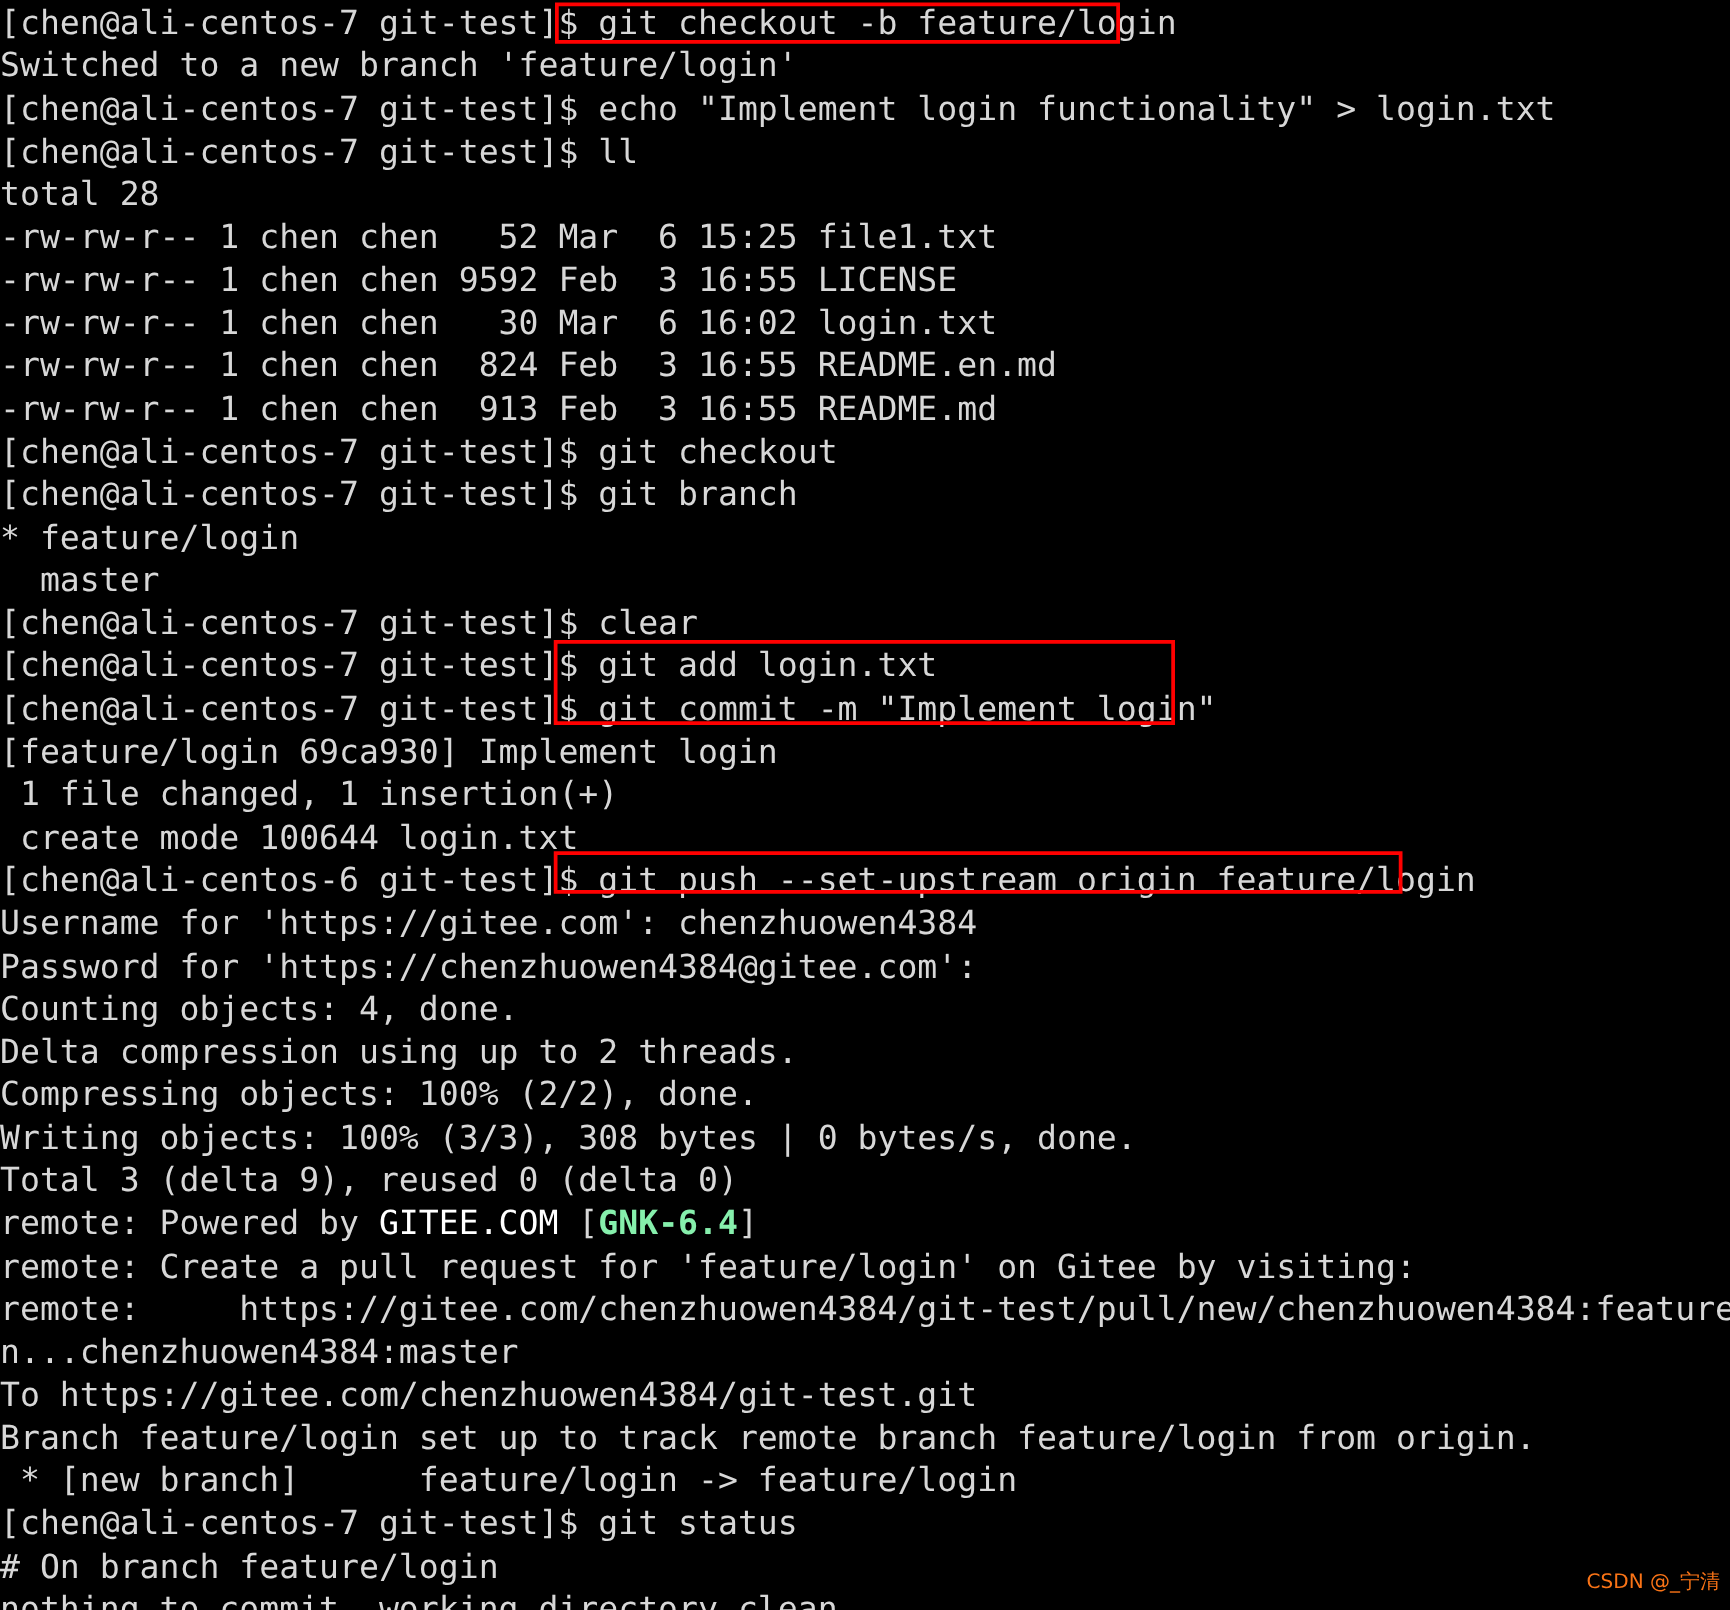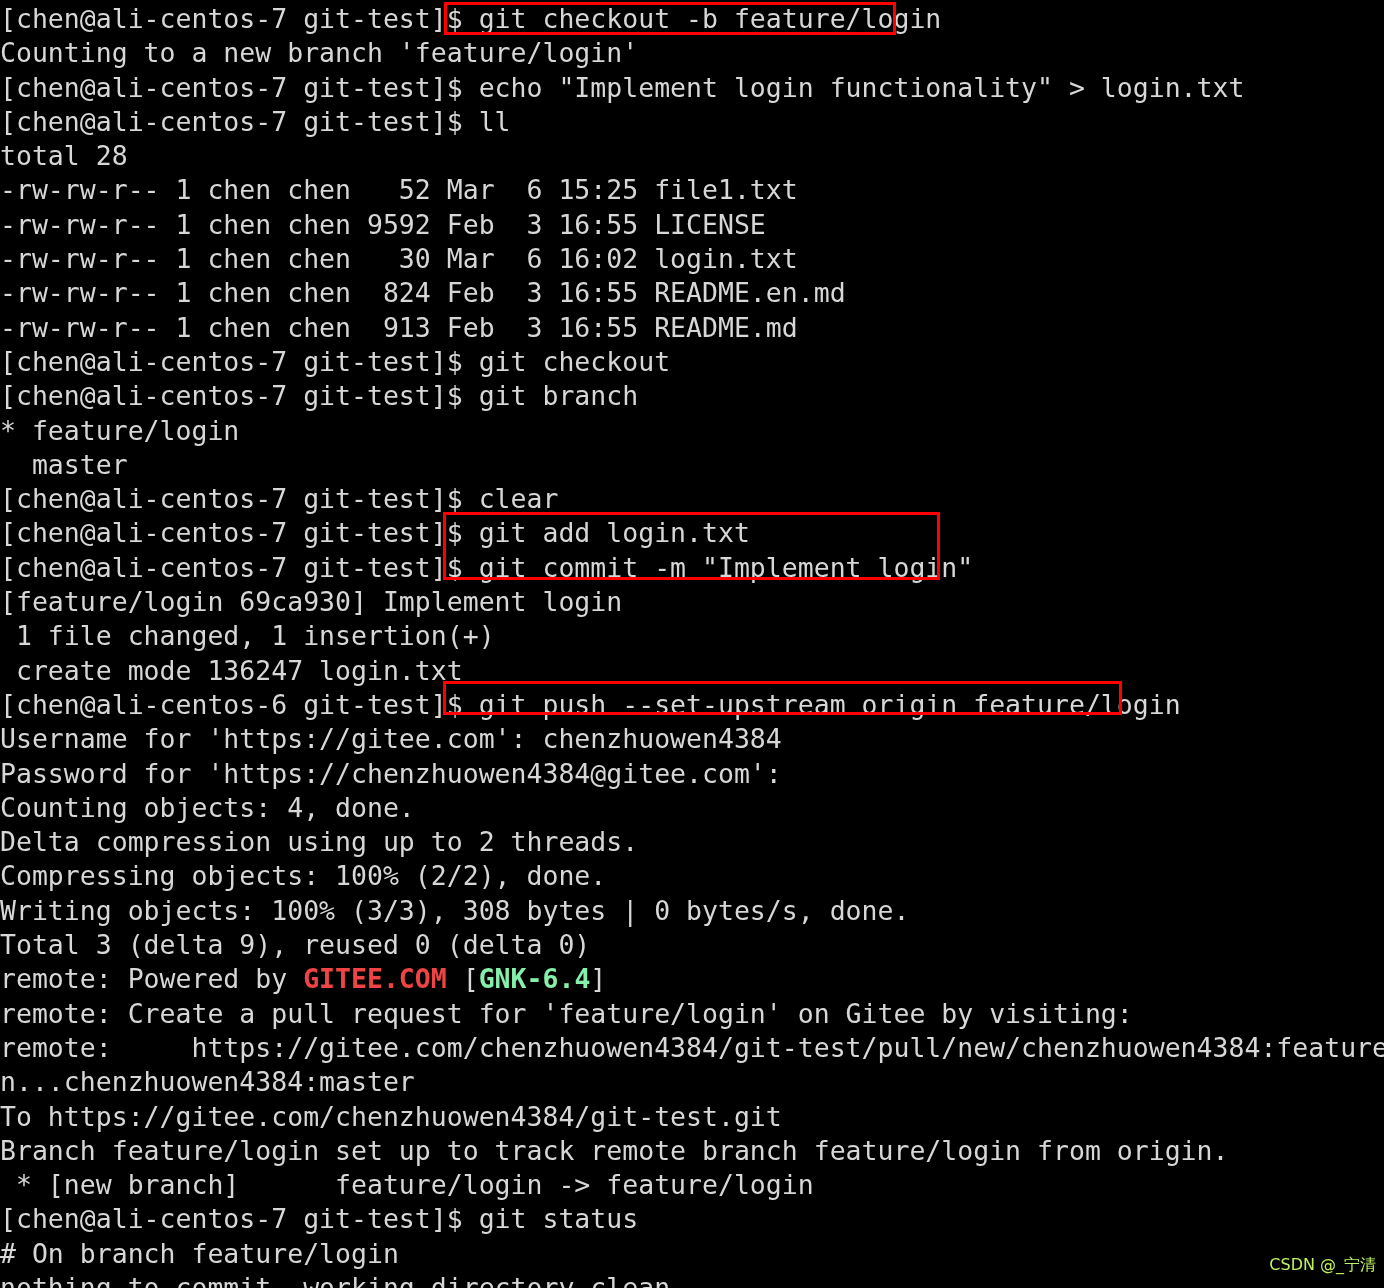--- a/index.html
+++ b/index.html
@@ -33,69 +33,69 @@
     padding-top: 2px;
     box-sizing: border-box;
   }
   .line {
     white-space: pre;
     height: 34.3px;
     line-height: 34.3px;
     color: #d7d7d7;
   }
   .bold-yellow {
-    color: #ef4444;
-    font-weight: bold;
+    color: #ffffff;
+    font-weight: normal;
   }
   .bold-magenta {
     color: #86efac;
     font-weight: bold;
   }
   .hl-box {
     position: absolute;
     border: 3px solid #ff0000;
     box-sizing: border-box;
     pointer-events: none;
     background: transparent;
   }
   #watermark {
     position: absolute;
     right: 8px;
     bottom: 6px;
     font-family: "DejaVu Sans", sans-serif;
     font-size: 16px;
-    color: #bef264;
+    color: #f97316;
     white-space: pre;
   }
 </style>
 </head>
 <body>
 
 <div id="terminal">
   <div id="screen">
       <div class="line">[chen@ali-centos-7 git-test]$ git checkout -b feature/login</div>
-      <div class="line">Counting to a new branch 'feature/login'</div>
+      <div class="line">Switched to a new branch 'feature/login'</div>
       <div class="line">[chen@ali-centos-7 git-test]$ echo "Implement login functionality" &gt; login.txt</div>
       <div class="line">[chen@ali-centos-7 git-test]$ ll</div>
       <div class="line">total 28</div>
       <div class="line">-rw-rw-r-- 1 chen chen   52 Mar  6 15:25 file1.txt</div>
       <div class="line">-rw-rw-r-- 1 chen chen 9592 Feb  3 16:55 LICENSE</div>
       <div class="line">-rw-rw-r-- 1 chen chen   30 Mar  6 16:02 login.txt</div>
       <div class="line">-rw-rw-r-- 1 chen chen  824 Feb  3 16:55 README.en.md</div>
       <div class="line">-rw-rw-r-- 1 chen chen  913 Feb  3 16:55 README.md</div>
       <div class="line">[chen@ali-centos-7 git-test]$ git checkout</div>
       <div class="line">[chen@ali-centos-7 git-test]$ git branch</div>
       <div class="line">* feature/login</div>
       <div class="line">  master</div>
       <div class="line">[chen@ali-centos-7 git-test]$ clear</div>
       <div class="line">[chen@ali-centos-7 git-test]$ git add login.txt</div>
       <div class="line">[chen@ali-centos-7 git-test]$ git commit -m "Implement login"</div>
       <div class="line">[feature/login 69ca930] Implement login</div>
       <div class="line"> 1 file changed, 1 insertion(+)</div>
-      <div class="line"> create mode 136247 login.txt</div>
+      <div class="line"> create mode 100644 login.txt</div>
       <div class="line">[chen@ali-centos-6 git-test]$ git push --set-upstream origin feature/login</div>
       <div class="line">Username for 'https://gitee.com': chenzhuowen4384</div>
       <div class="line">Password for 'https://chenzhuowen4384@gitee.com':</div>
       <div class="line">Counting objects: 4, done.</div>
       <div class="line">Delta compression using up to 2 threads.</div>
       <div class="line">Compressing objects: 100% (2/2), done.</div>
       <div class="line">Writing objects: 100% (3/3), 308 bytes | 0 bytes/s, done.</div>
       <div class="line">Total 3 (delta 9), reused 0 (delta 0)</div>
       <div class="line"><span>remote: Powered by </span><span class="bold-yellow">GITEE.COM</span><span> [</span><span class="bold-magenta">GNK-6.4</span><span>]</span></div>
       <div class="line">remote: Create a pull request for 'feature/login' on Gitee by visiting:</div>

